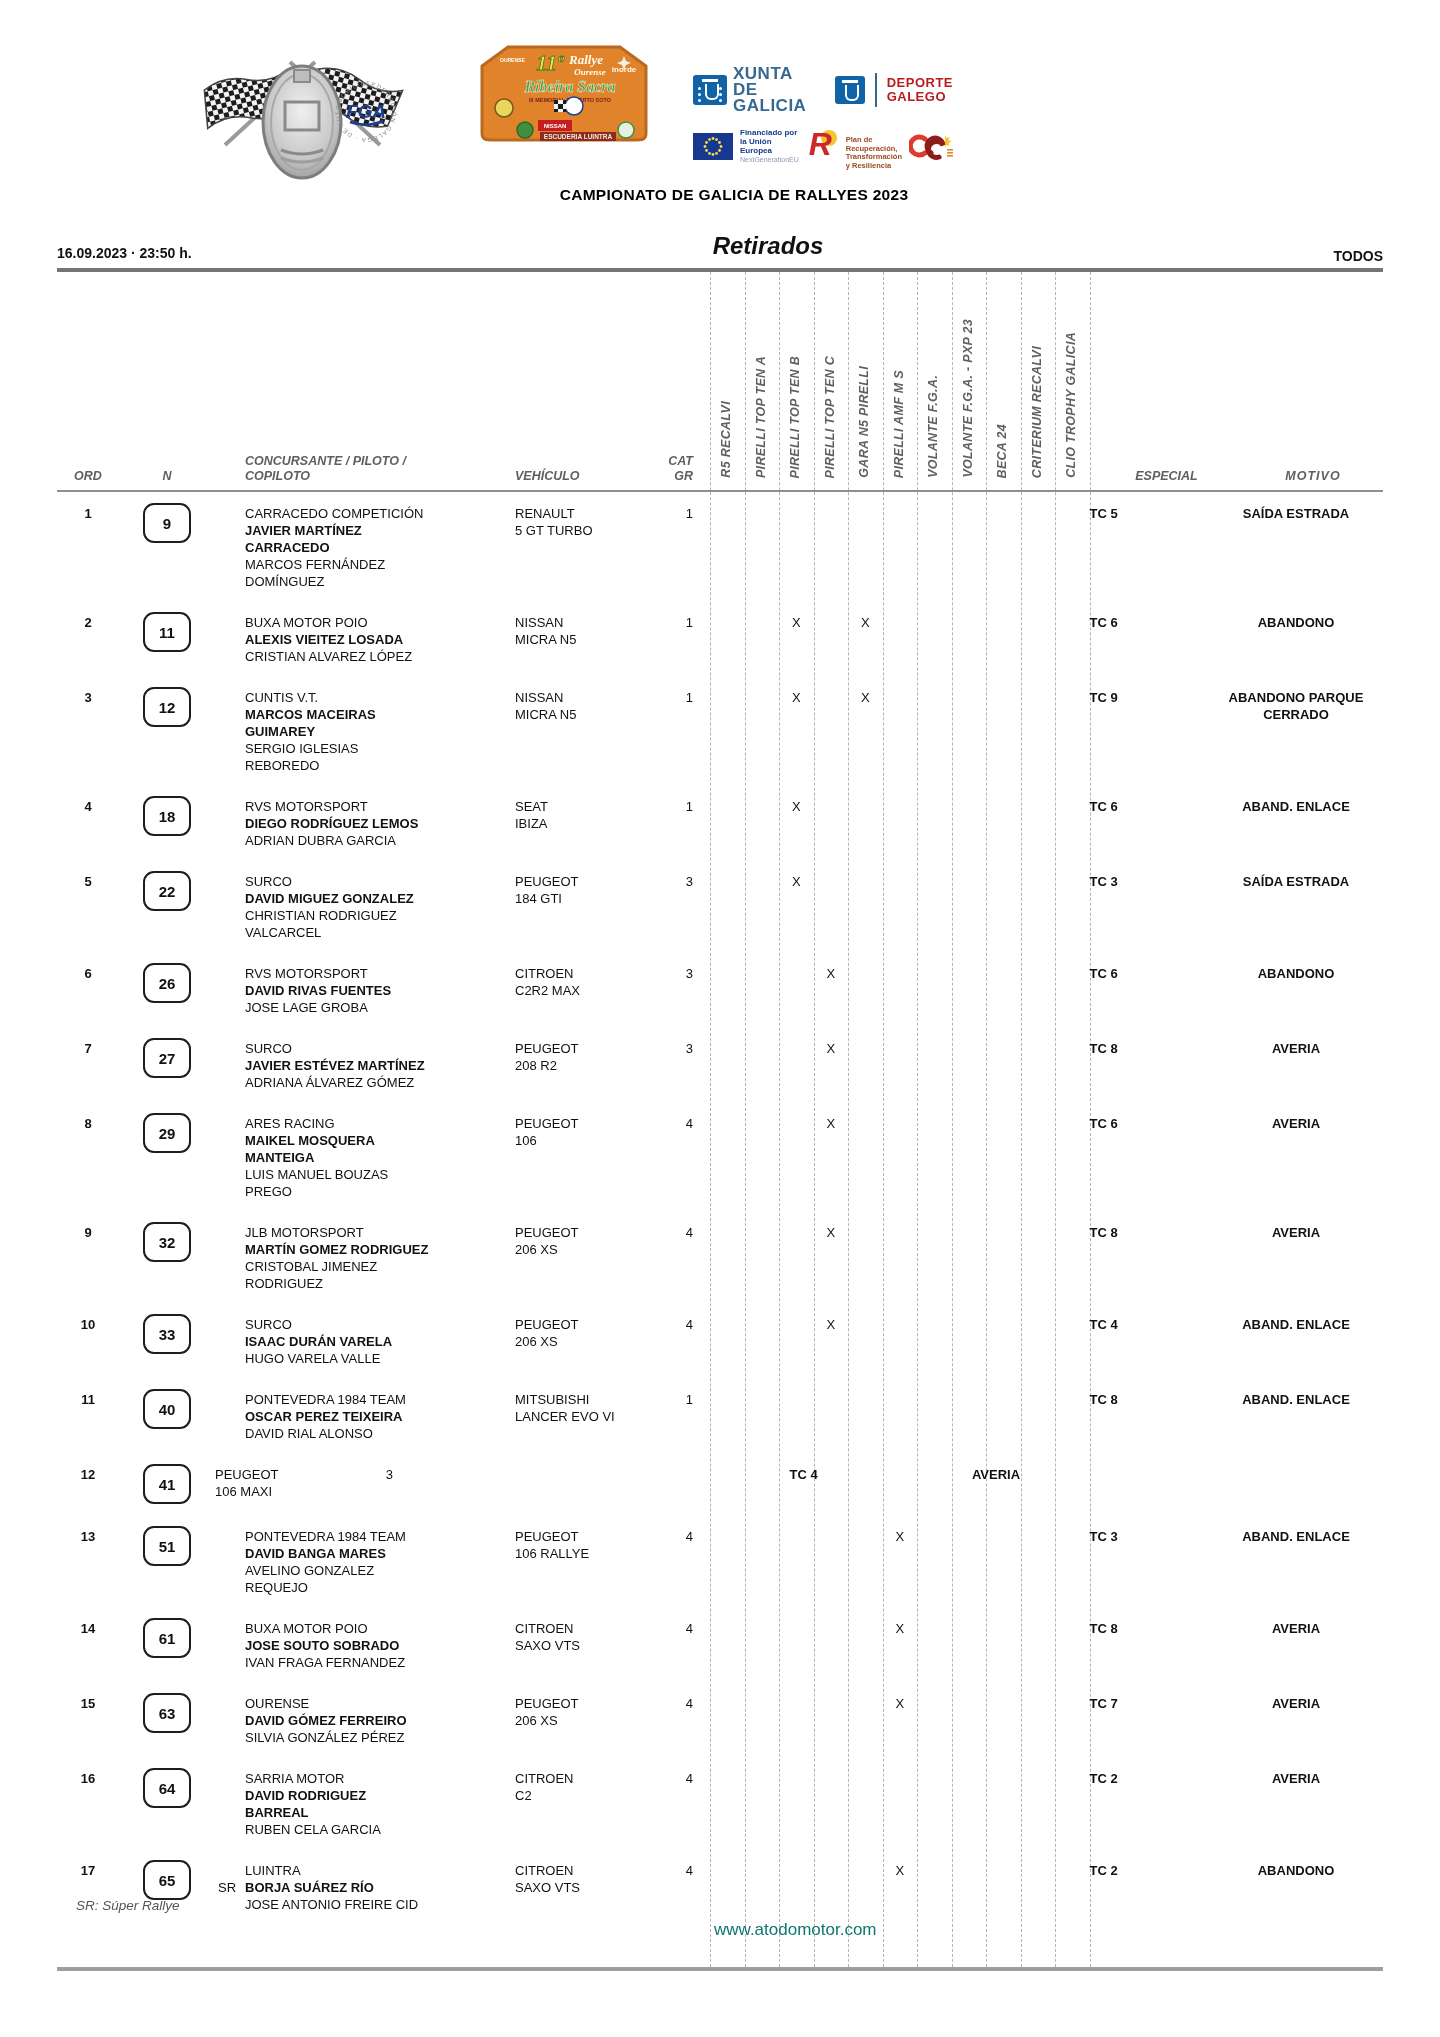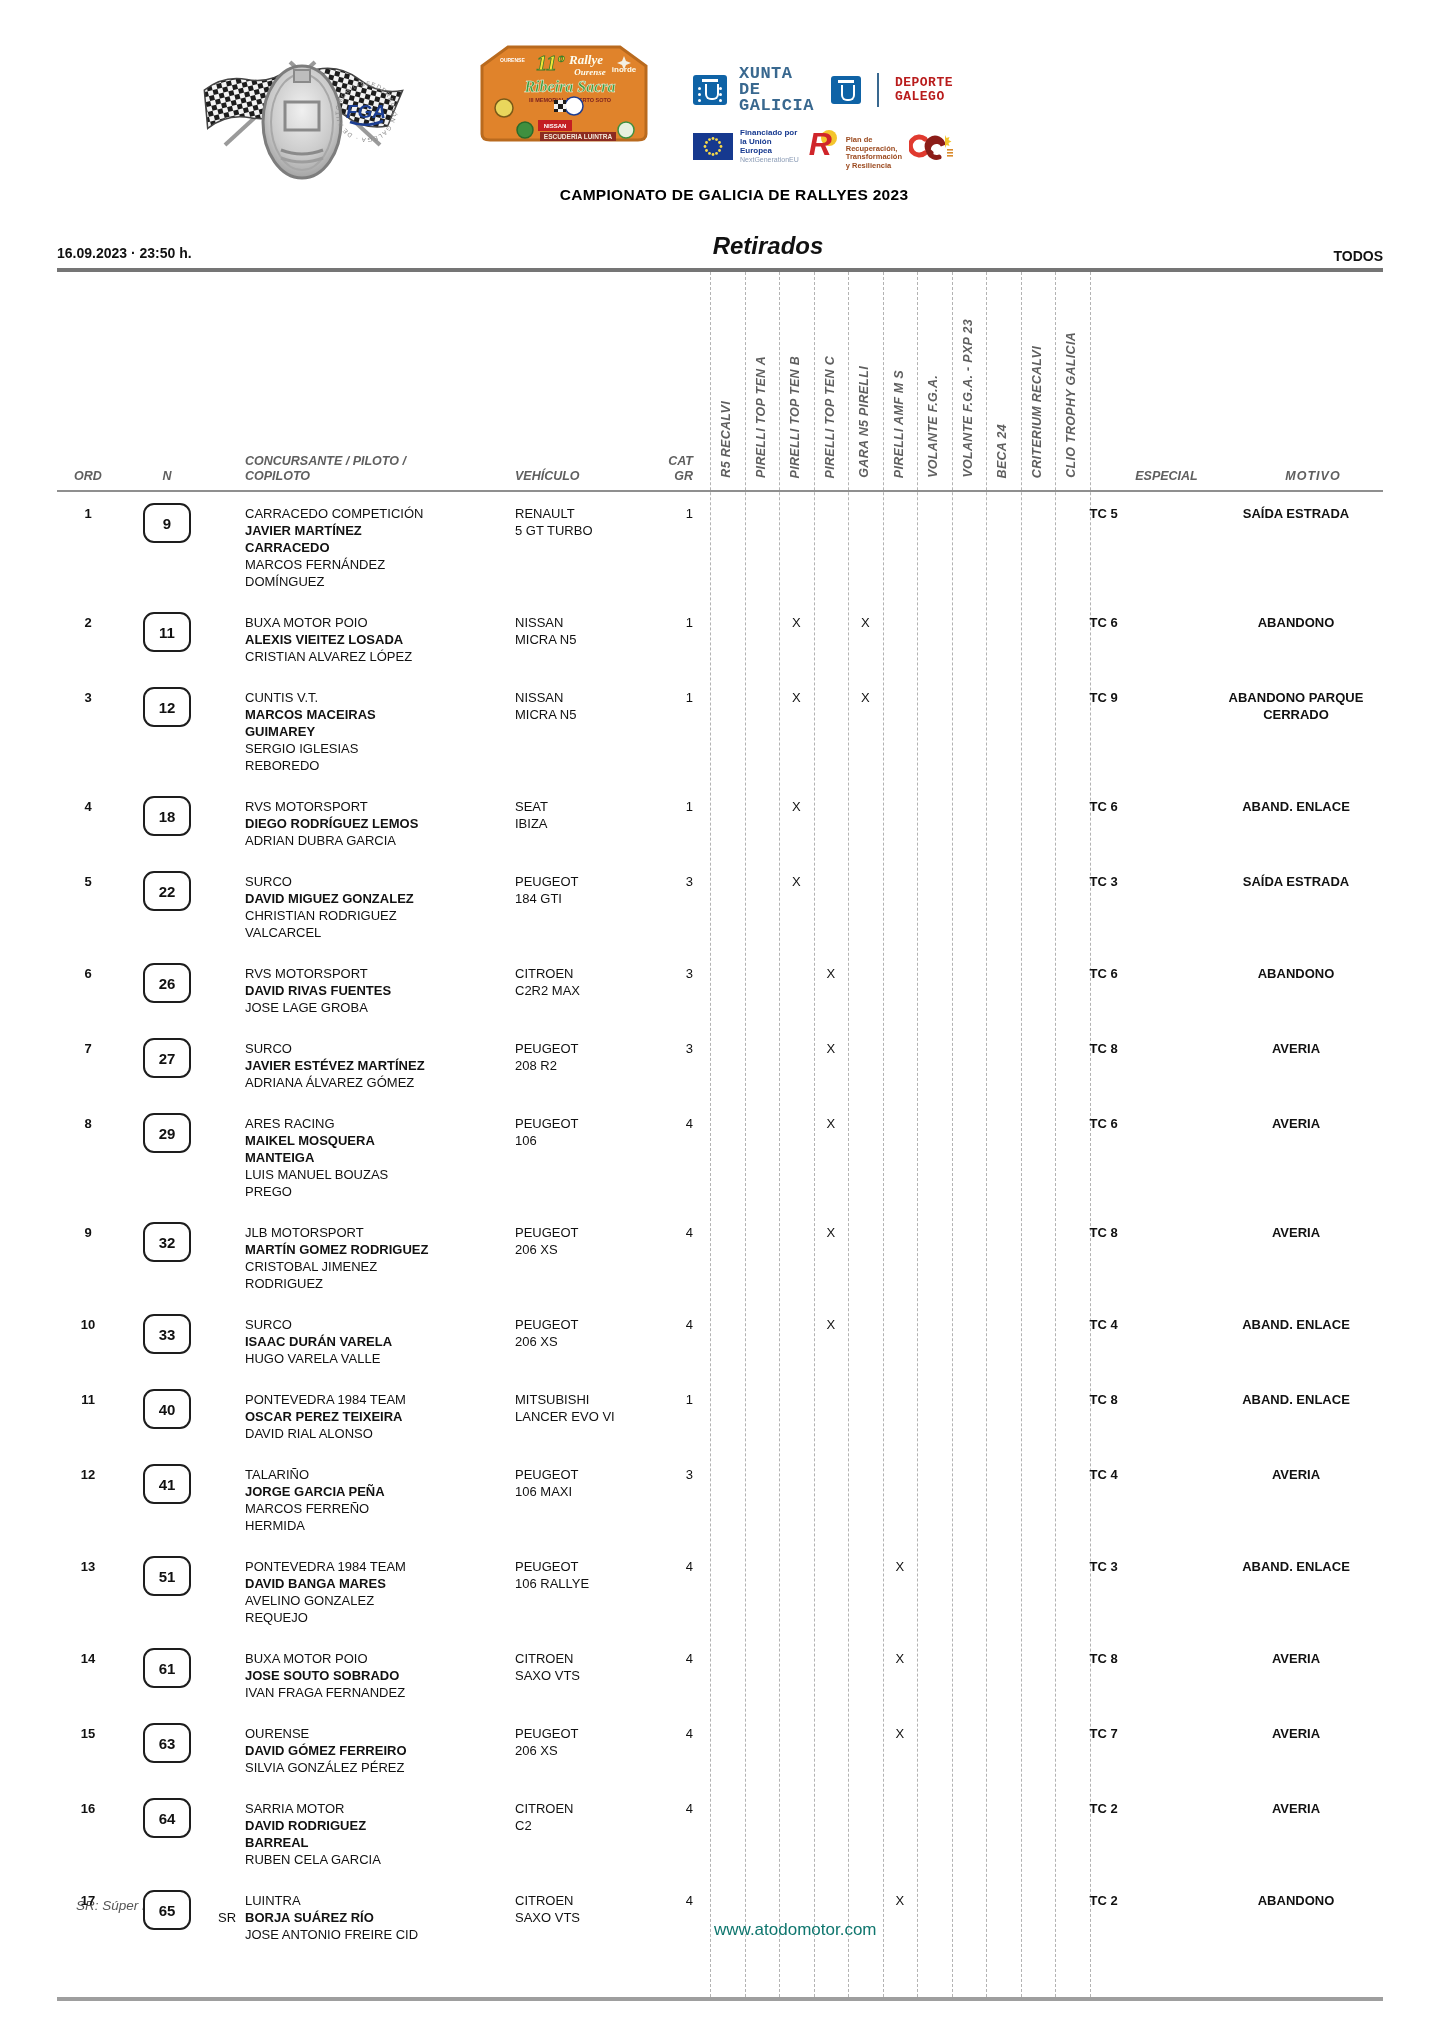--- a/index.html
+++ b/index.html
@@ -6,21 +6,21 @@
   .sheet{
     width:1440px;height:2037px;position:relative;background:#ffffff;
     font-family:"Liberation Sans",sans-serif;color:#111;overflow:hidden;margin:0 auto;
   }
   
   .hdr{position:absolute;top:0;left:0;right:0;height:268px;}
   .logo-left{position:absolute;left:185px;top:50px;width:235px;height:130px;}
   .logo-fga{position:absolute;left:328px;top:78px;width:76px;height:66px;}
   .plate{position:absolute;left:478px;top:44px;width:172px;height:100px;}
   .logo-right{position:absolute;left:693px;top:66px;width:260px;height:84px;}
-  .xunta-row{display:flex;align-items:center;gap:12px;font-family:Liberation Mono, monospace;}
+  .xunta-row{display:flex;align-items:center;gap:6px;}
   .xunta-sq{width:34px;height:30px;background:#0f63a6;border-radius:3px;position:relative;flex:0 0 auto;}
   .xunta-sq i{position:absolute;background:#fff;border-radius:50%;width:3px;height:3px;}
   .xunta-sq .cup{position:absolute;left:12px;top:9px;width:10px;height:14px;border:2px solid #fff;border-top:none;border-radius:0 0 6px 6px;}
   .xunta-sq .crownline{position:absolute;left:9px;top:4px;width:16px;height:3px;background:#fff;}
   .xunta-txt{color:#39688f;font-size:17px;line-height:16px;letter-spacing:.5px;font-weight:bold;}
   .vbar{width:2px;height:34px;background:#39688f;margin:0 4px;flex:0 0 auto;}
   .deporte-txt{color:#b91c1c;font-size:13px;line-height:14px;font-weight:bold;letter-spacing:.5px;}
   .fund-row{display:flex;align-items:center;gap:7px;margin-top:8px;}
   .eu-flag{width:40px;height:27px;background:#16398f;position:relative;flex:0 0 auto;}
   .eu-txt{font-size:8px;line-height:9px;color:#16398f;font-weight:bold;}
@@ -688,28 +688,20 @@
     <div class="c-mot">ABAND. ENLACE</div>
   </div>
 
   <div class="row">
     <div class="c-ord">12</div>
     <div class="c-n">
       <div class="n-box">
         <span>41</span>
       </div>
     </div>
-    <div class="c-conc">
-      <span class="sr"></span>
-      <div class="inner">
-        <div class="team">TALARIÑO</div>
-        <div class="pilot">JORGE GARCIA PEÑA</div>
-        <div class="copilot">MARCOS FERREÑO HERMIDA</div>
-      </div>
-    </div>
     <div class="c-veh">
       <div>PEUGEOT</div>
       <div>106 MAXI</div>
     </div>
     <div class="c-cat">3</div>
     <div class="c-sp"></div>
     <div class="c-marks">
             <div class="mcell"></div>
             <div class="mcell"></div>
             <div class="mcell"></div>

